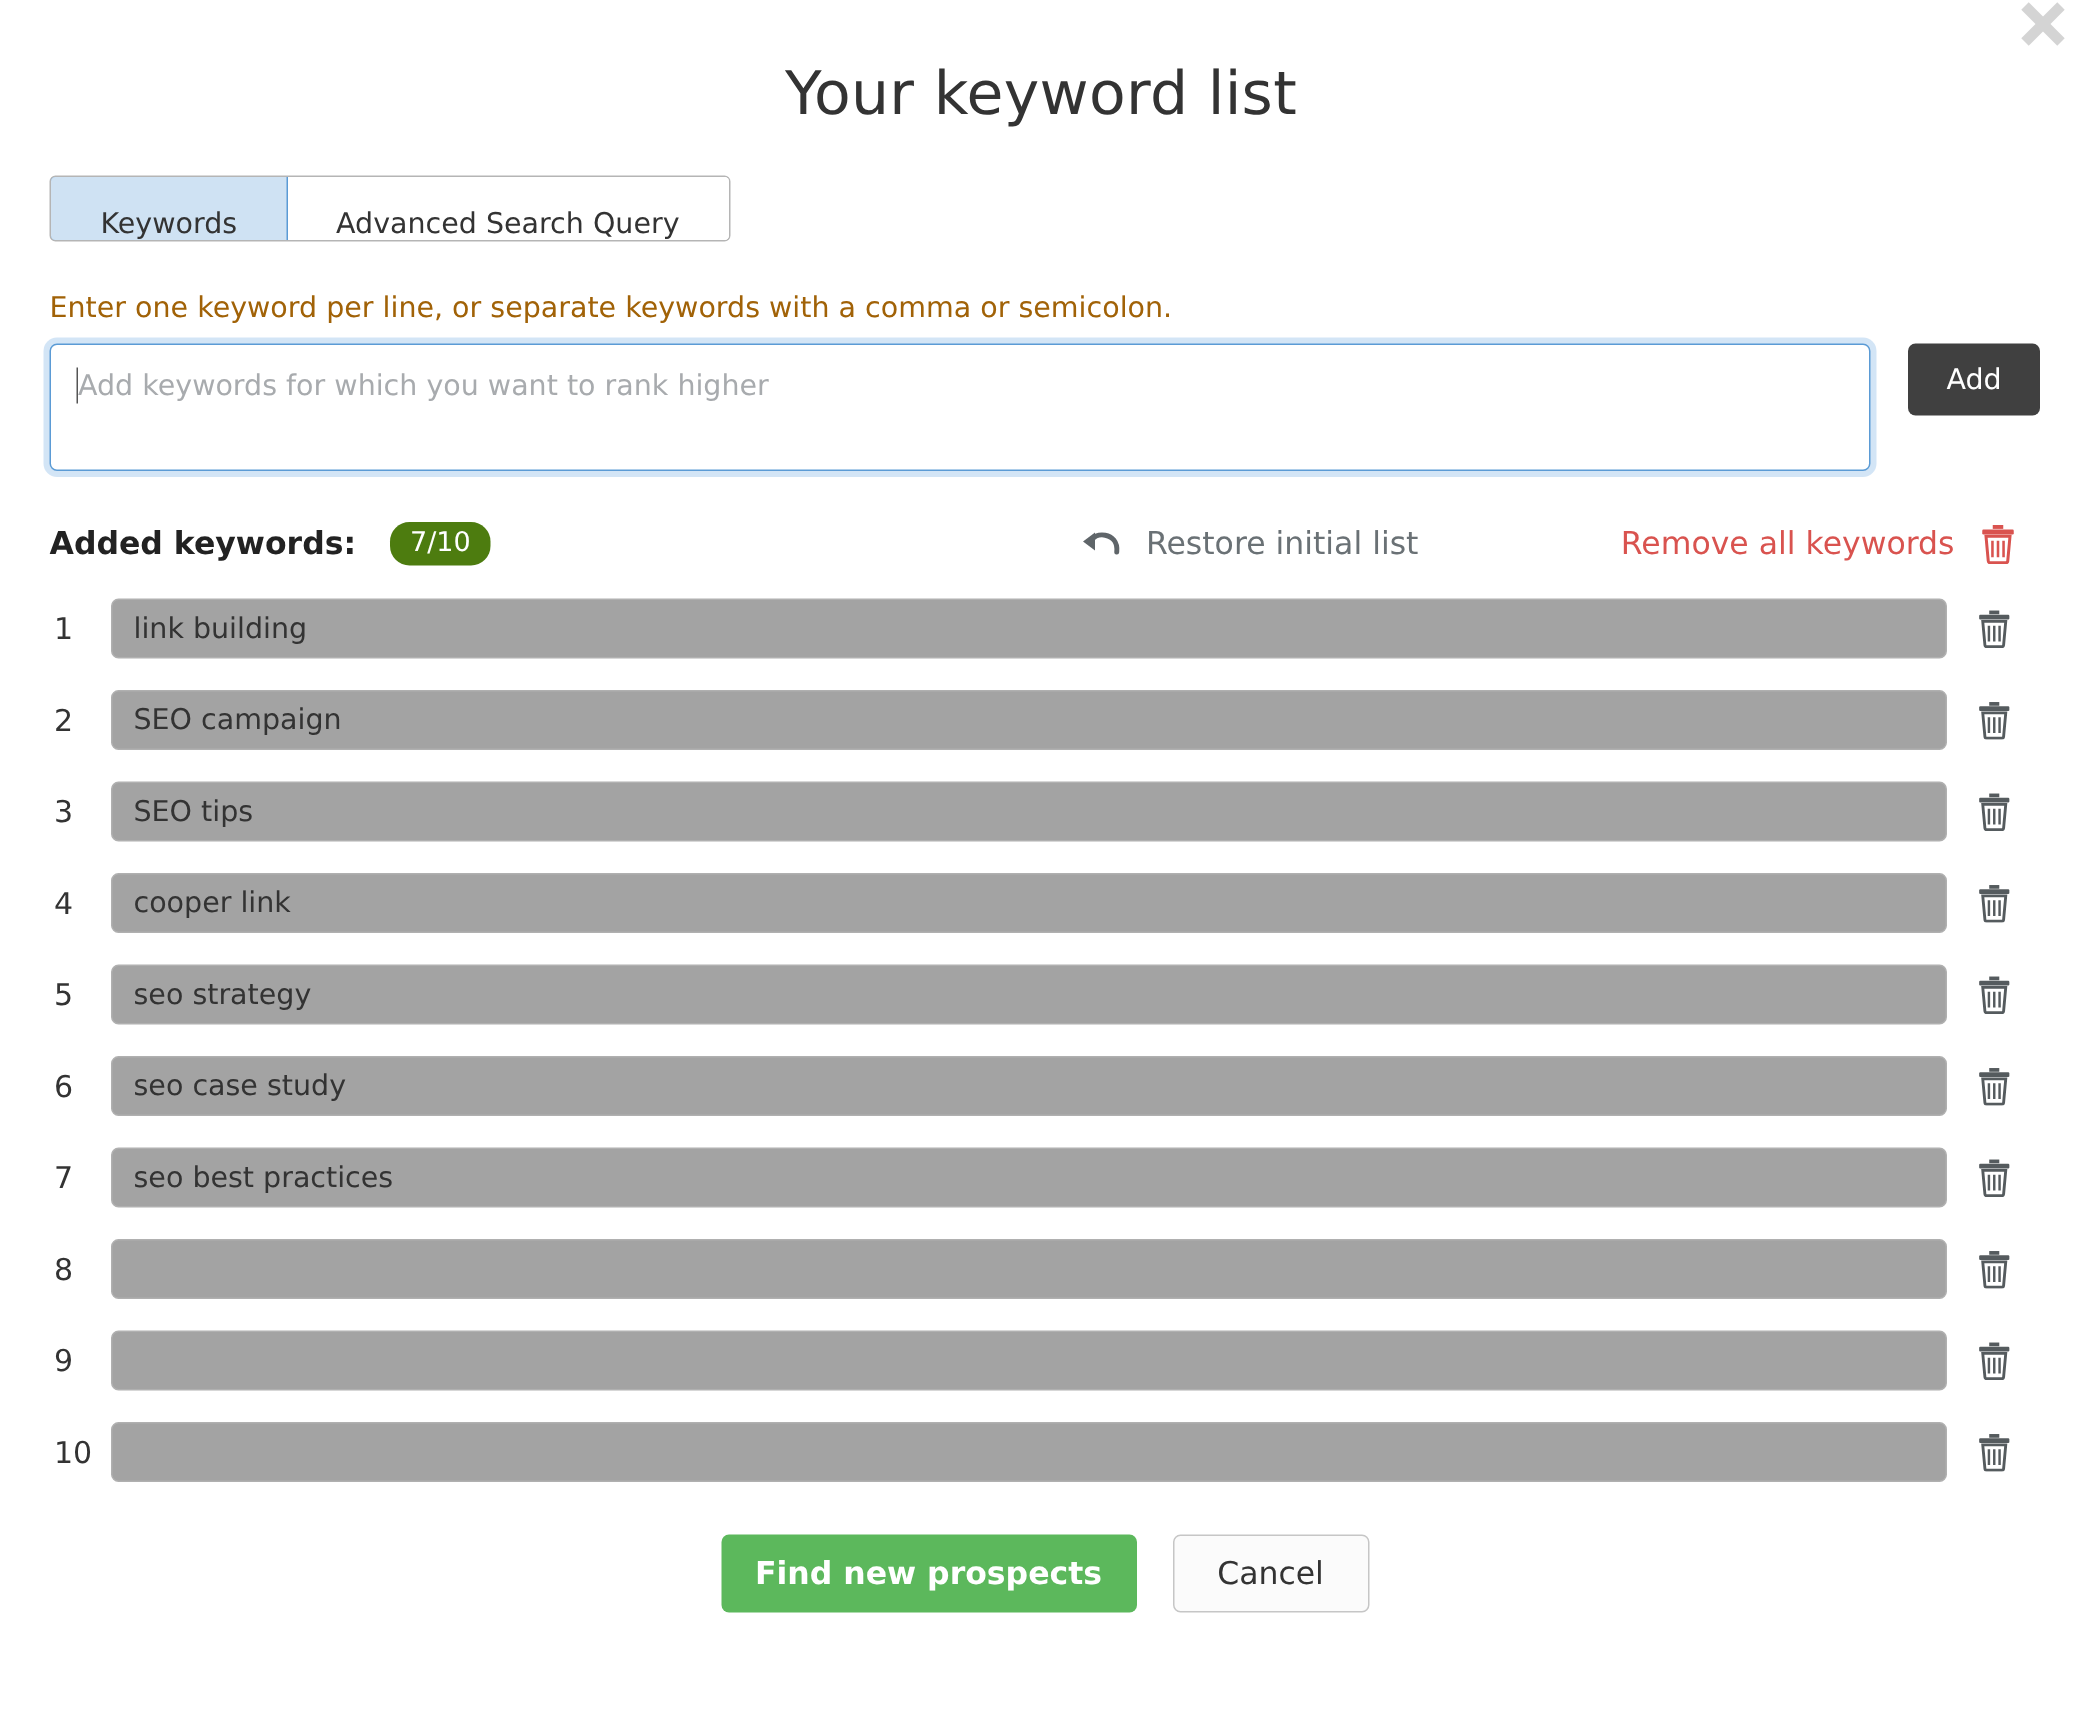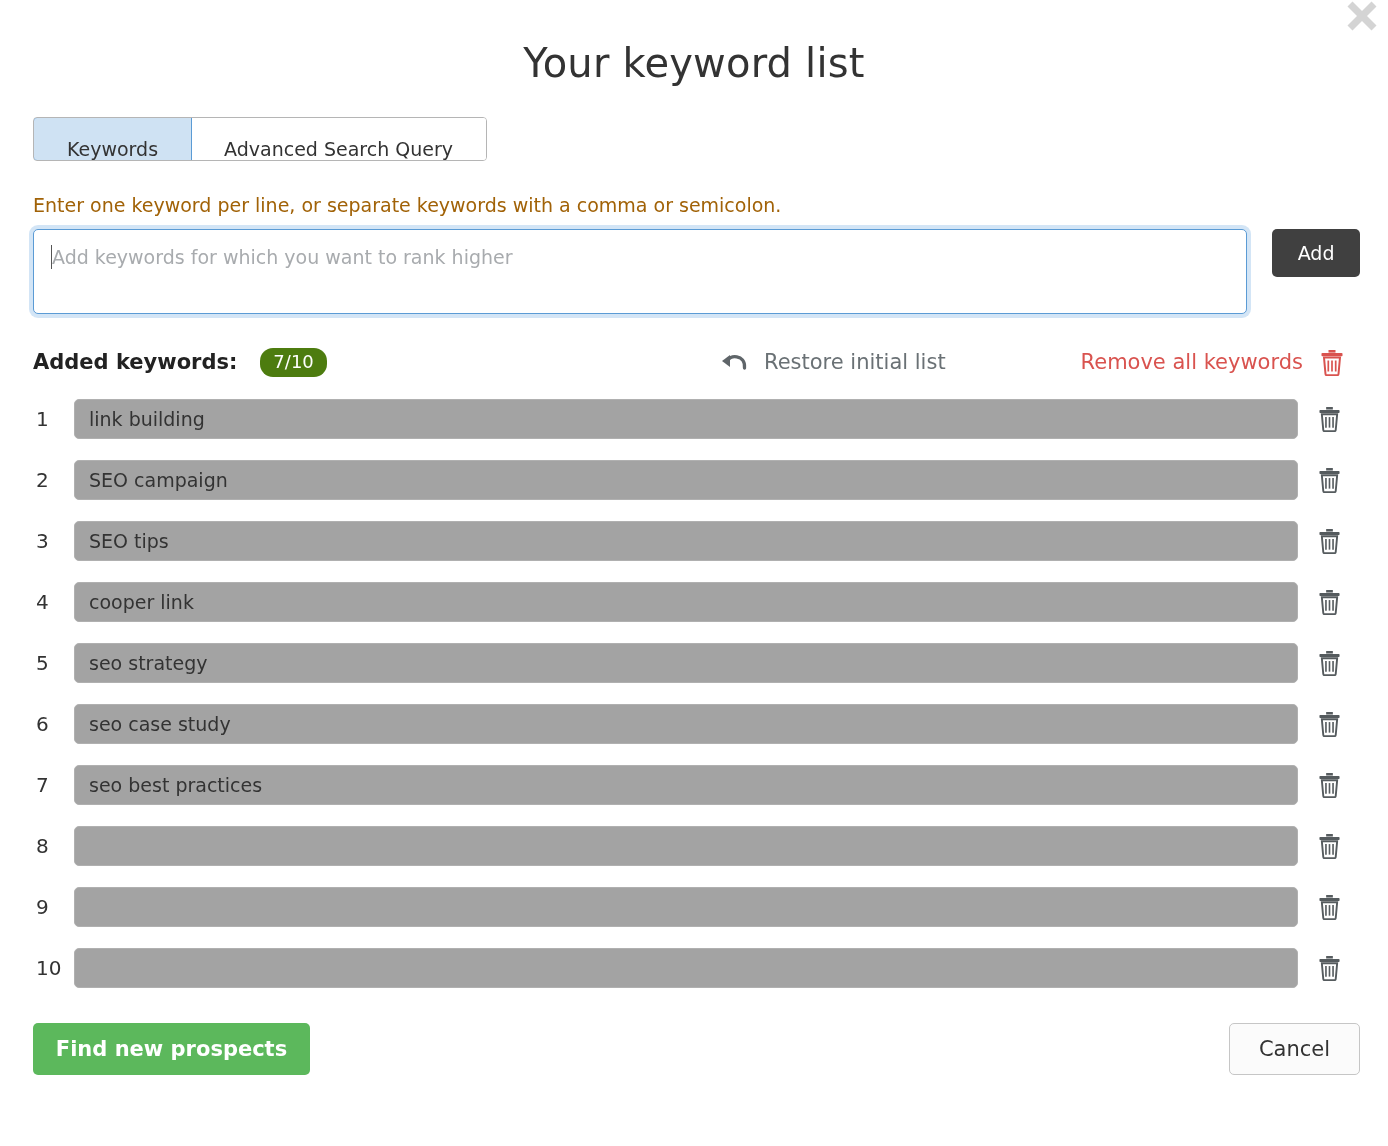--- a/index.html
+++ b/index.html
@@ -232,21 +232,21 @@
   .kw-del {
     margin-left: 20px;
     cursor: pointer;
     display: block;
   }
 
   
   .footer {
     margin-top: 32px;
     display: flex;
-    justify-content: space-between;
+    justify-content: center;
     align-items: center;
     gap: 24px;
   }
   .btn-primary {
     background: #5cb85c;
     color: #ffffff;
     border: none;
     border-radius: 5px;
     font-size: 21px;
     font-weight: bold;

